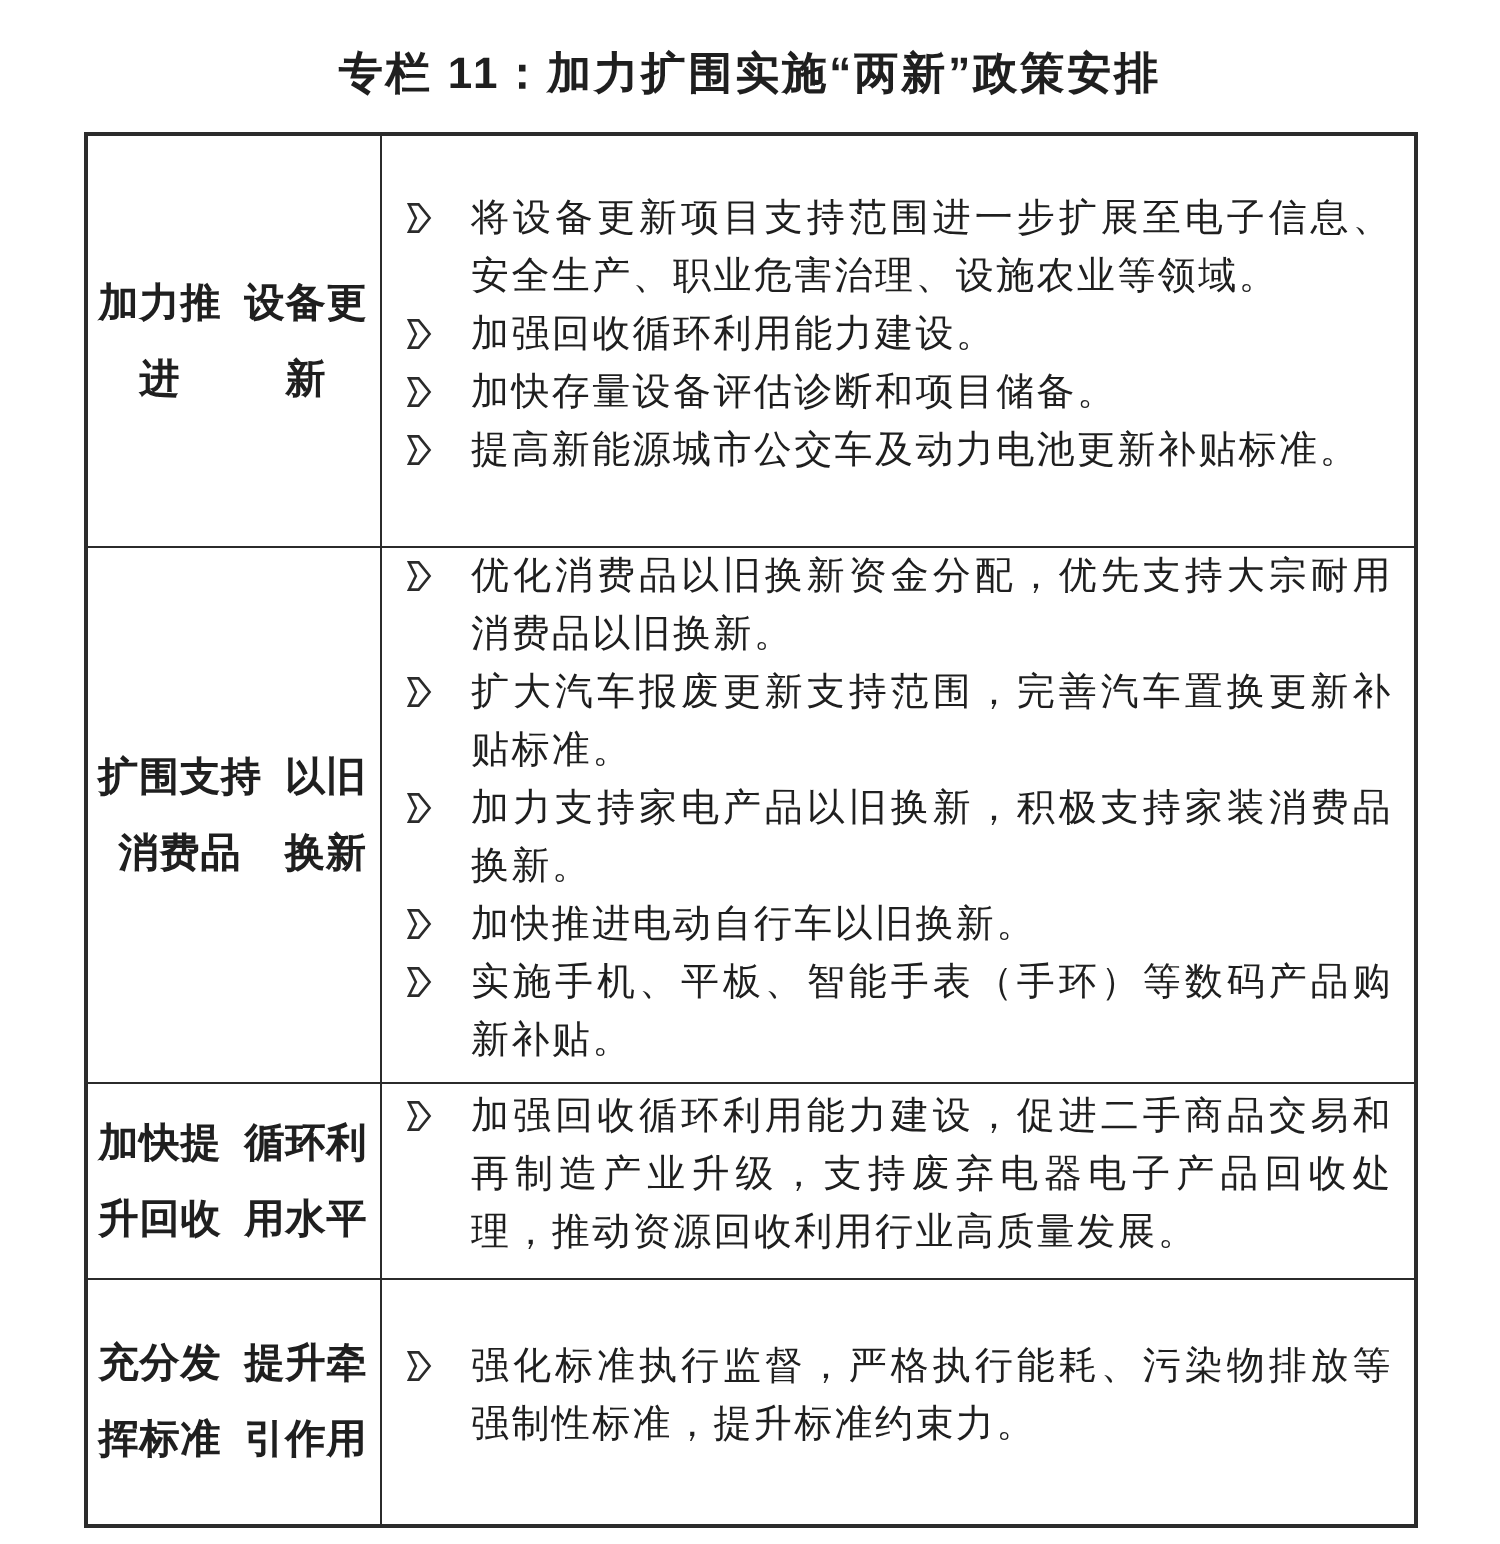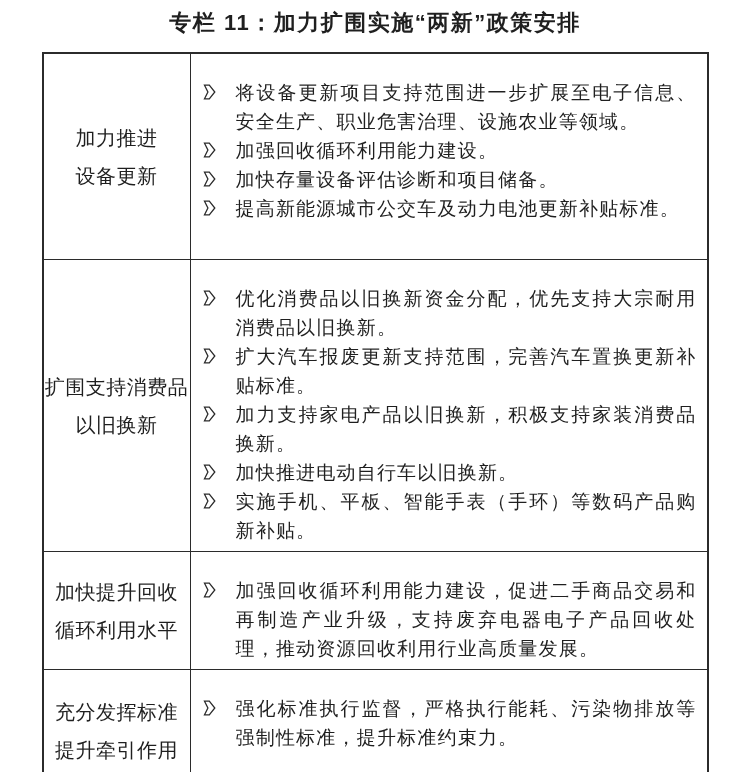--- a/index.html
+++ b/index.html
@@ -4,21 +4,21 @@
 <style>
   * { margin: 0; padding: 0; box-sizing: border-box; }
   html, body {
     width: 750px; height: 772px;
     background: #ffffff;
     color: #1f1f1f;
     font-family: "Liberation Serif", "DejaVu Serif", serif;
     overflow: hidden;
   }
   .page-title {
-    margin-top: 8px;
+    margin-top: 22px;
     text-align: center;
     font-family: "Liberation Sans", "DejaVu Sans", sans-serif;
     font-weight: 700;
     font-size: 22px;
     letter-spacing: 1.5px;
     line-height: 30px;
   }
   .policy-table {
     width: 667px;
     margin: 14px auto 0 auto;
@@ -29,36 +29,36 @@
   .t-row:first-child { border-top: none; }
   .t-row:nth-child(1) { min-height: 205px; }
   .t-row:nth-child(2) { min-height: 242px; }
   .t-row:nth-child(3) { min-height: 98px; }
   .t-row:nth-child(4) { min-height: 123px; }
   .cat-cell {
     width: 147px;
     flex: none;
     border-right: 1.5px solid #2b2b2b;
     display: flex;
-    flex-direction: column;
+    flex-direction: row;
     justify-content: center;
     align-items: center;
-    text-align: right;
+    text-align: center;
     font-family: "Liberation Sans", "DejaVu Sans", sans-serif;
-    font-weight: 400;
+    font-weight: 700;
     font-size: 20px;
     line-height: 38px;
     letter-spacing: 0.5px;
   }
   .items-cell {
     flex: 1;
-    padding: 24px 10px 6px 12px;
+    padding: 0 10px 6px 12px;
     display: flex;
     flex-direction: column;
-    justify-content: flex-start;
+    justify-content: center;
   }
   .policy-item {
     display: flex;
     align-items: flex-start;
     font-size: 19px;
     line-height: 29px;
     letter-spacing: 1.2px;
   }
   .bullet {
     flex: none;

